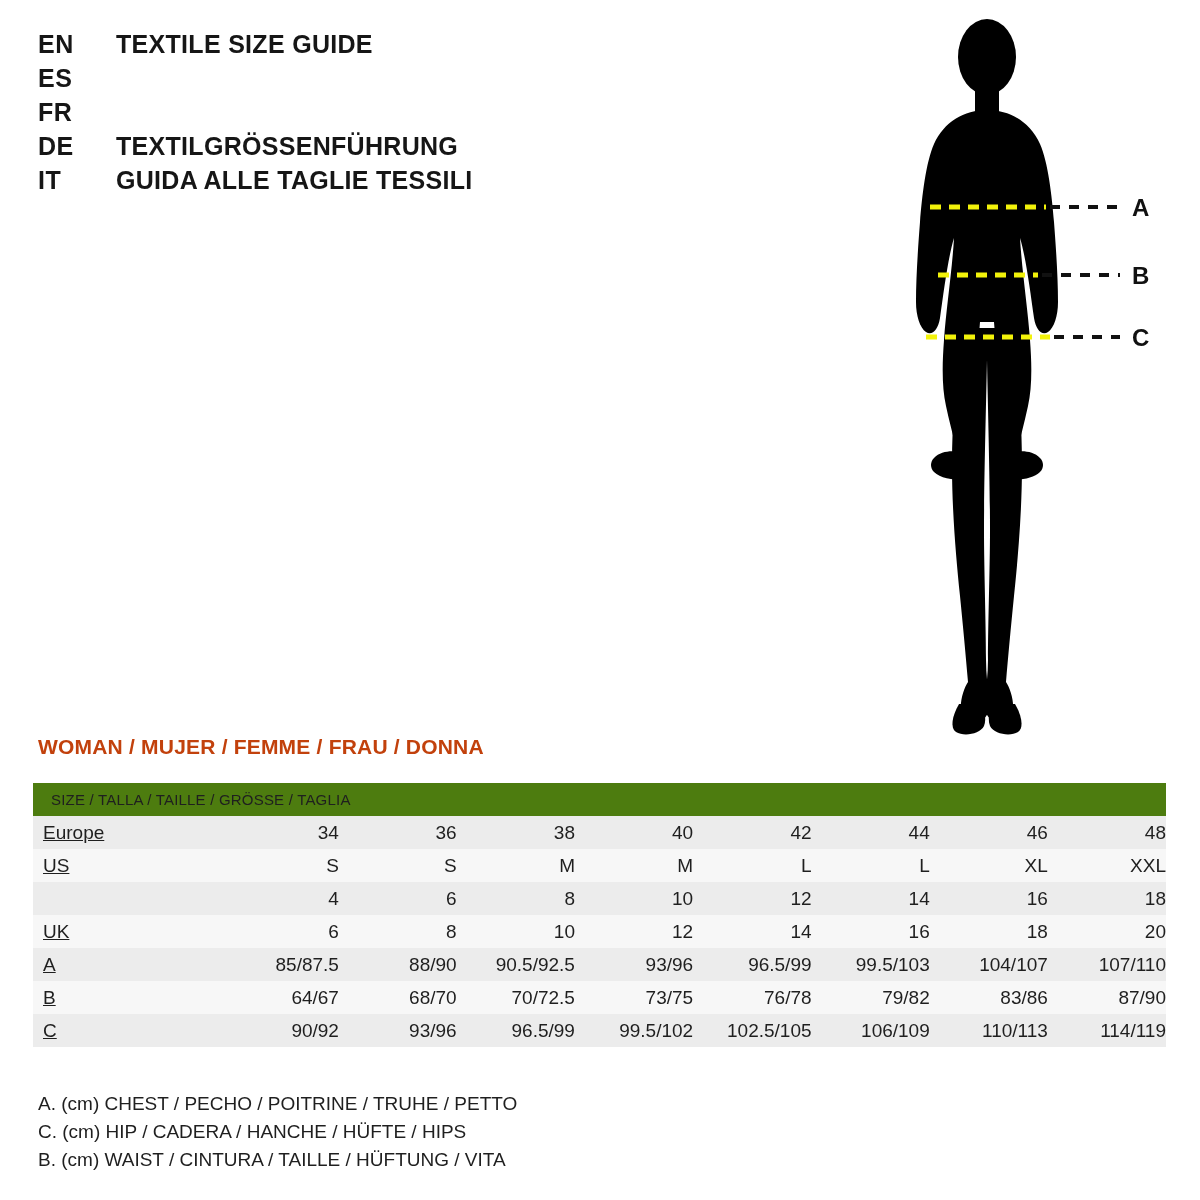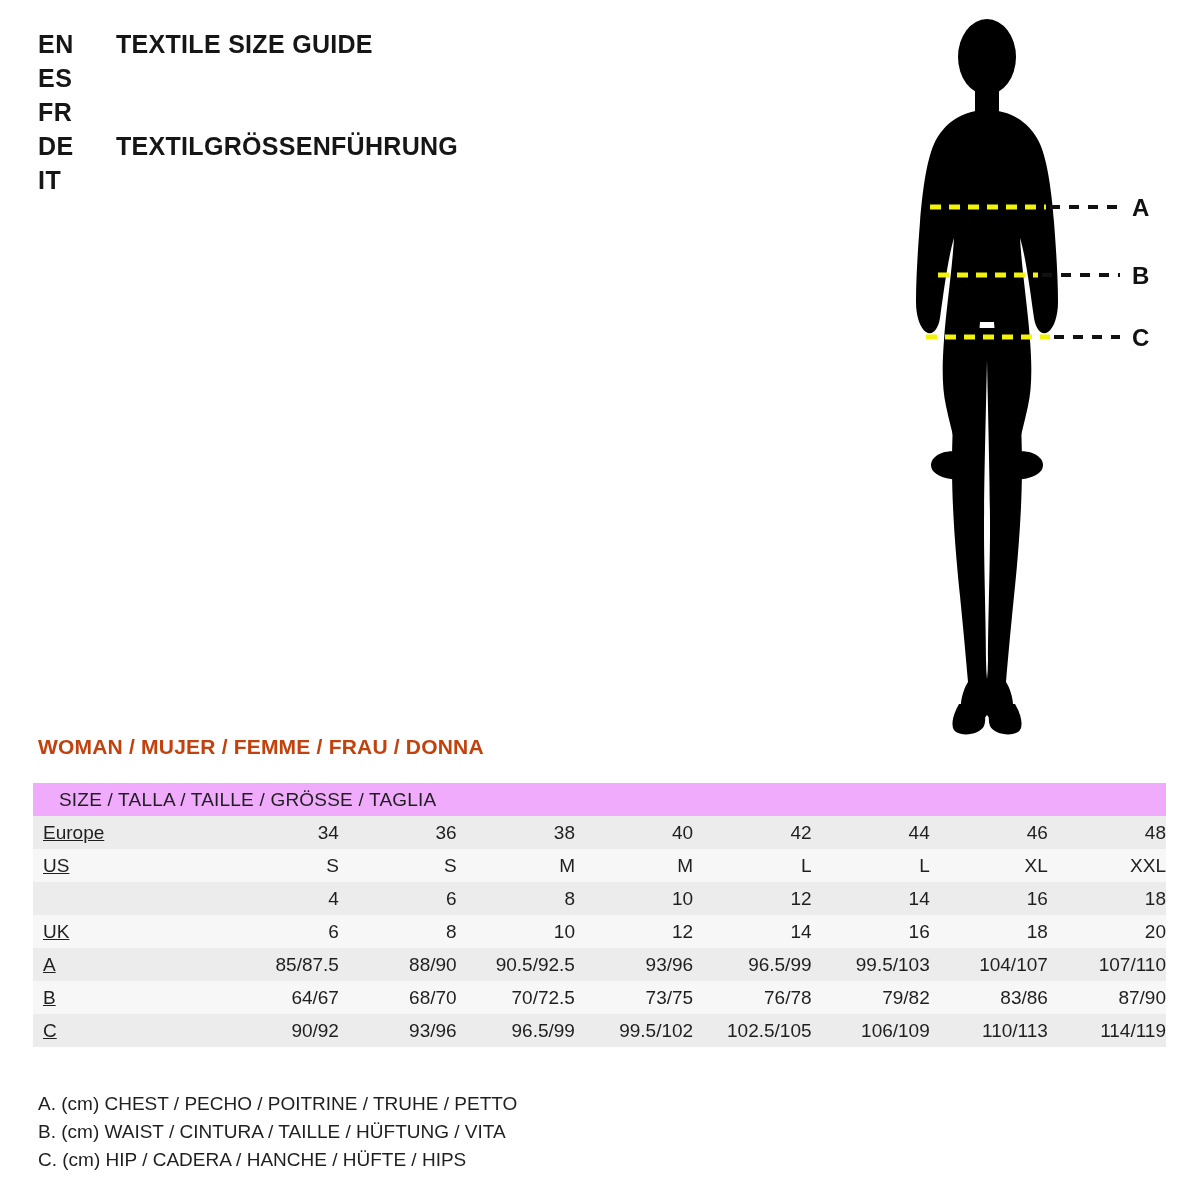--- a/index.html
+++ b/index.html
@@ -80,24 +80,24 @@
     border-collapse: collapse;
     font-size: 19px;
   }
   #size-table th, #size-table td {
     padding: 0;
     height: 33px;
     font-weight: normal;
     color: #1f1f1f;
   }
   #size-table thead th {
-    background: #f0abfc;
+    background: #4d7c0f;
     text-align: left;
-    padding-left: 26px;
-    font-size: 19px;
+    padding-left: 18px;
+    font-size: 15px;
     font-weight: normal;
     letter-spacing: .2px;
   }
   #size-table tbody tr.odd  td { background: #ececec; }
   #size-table tbody tr.even td { background: #f7f7f7; }
   #size-table td.rowhead {
     text-align: left;
     padding-left: 10px;
     width: 180px;
     text-decoration: underline;
@@ -134,20 +134,21 @@
   </div>
   <div class="lang-row">
     <span class="lang-code">FR</span>
   </div>
   <div class="lang-row">
     <span class="lang-code">DE</span>
     <span class="lang-title">TEXTILGRÖSSENFÜHRUNG</span>
   </div>
   <div class="lang-row">
     <span class="lang-code">IT</span>
+    <span class="lang-title">GUIDA ALLE TAGLIE TESSILI</span>
   </div>
 </div>
 
 <div id="figure-area">
   <svg id="figure-svg" width="330" height="740" viewBox="0 0 330 740">
 
     <ellipse cx="127" cy="47" rx="29" ry="38" fill="#000"></ellipse>
 
     <rect x="115" y="80" width="24" height="28" fill="#000"></rect>
 
@@ -305,15 +306,15 @@
       <td class="val">102.5/105</td>
       <td class="val">106/109</td>
       <td class="val">110/113</td>
       <td class="val">114/119</td>
     </tr>
   </tbody>
 </table>
 
 <div id="notes">
   <div class="note">A. (cm) CHEST / PECHO / POITRINE / TRUHE / PETTO</div>
+  <div class="note">C. (cm) HIP / CADERA / HANCHE / HÜFTE / HIPS</div>
   <div class="note">B. (cm) WAIST / CINTURA / TAILLE / HÜFTUNG / VITA</div>
-  <div class="note">C. (cm) HIP / CADERA / HANCHE / HÜFTE / HIPS</div>
 </div>
 
 </body></html>

